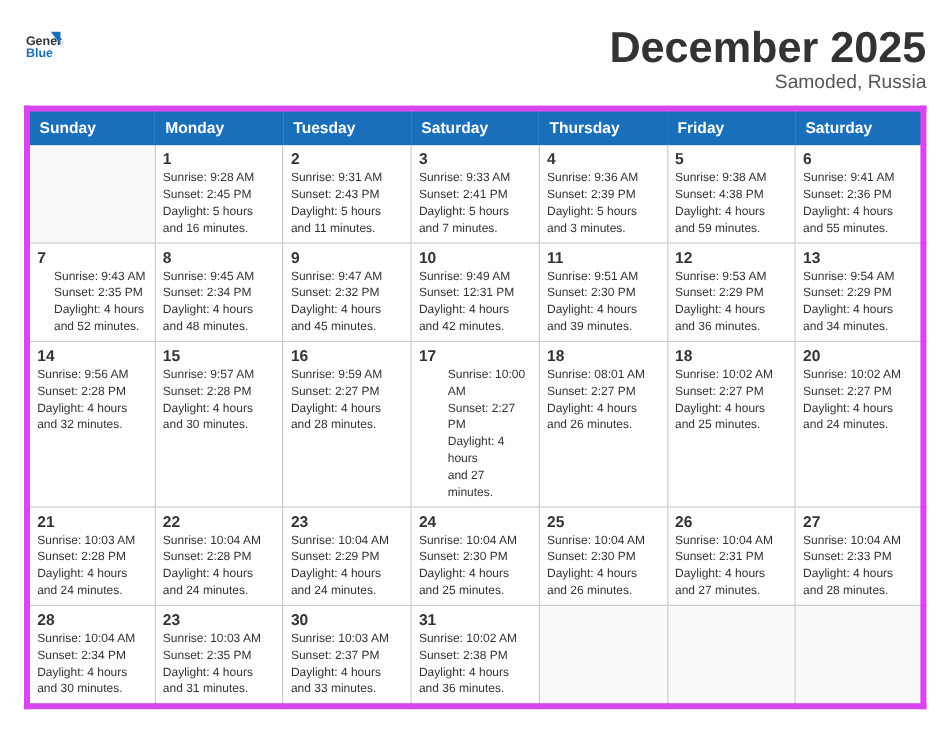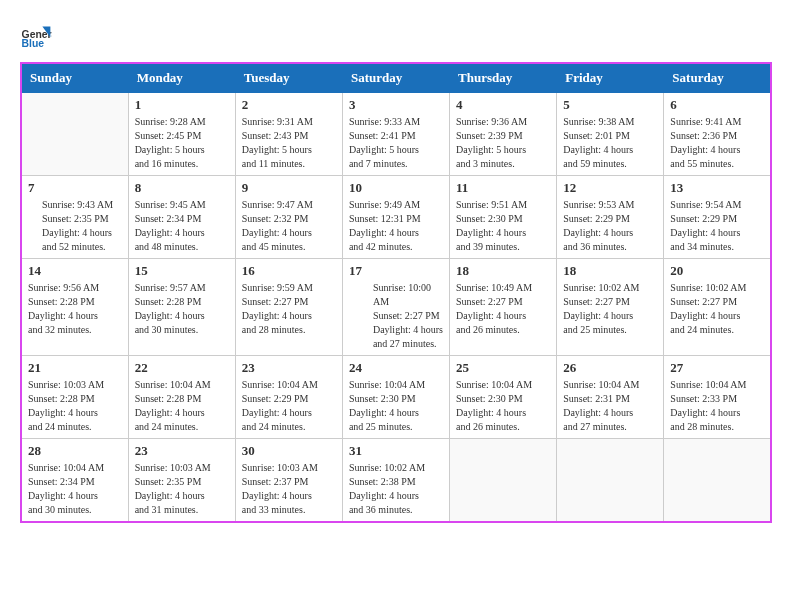--- a/index.html
+++ b/index.html
@@ -32,22 +32,21 @@
       color: #333;
       line-height: 1.1;
     }
     .location {
       font-size: 16px;
       color: #555;
     }
     .calendar {
       width: 100%;
       border-collapse: collapse;
-      border: 2px solid #d946ef;
-      font-family: Liberation Serif, serif;
+      border: 5px solid #d946ef;
     }
     .calendar th {
       background: #1a6fba;
       color: #fff;
       text-align: left;
       padding: 6px 8px;
       font-size: 13px;
       border: 1px solid #1a6fba;
     }
     .calendar td {
@@ -75,20 +74,24 @@
 <body>
 
 <div class="header">
   <div class="logo">
     <svg class="logo-icon" viewBox="0 0 40 40">
       <text x="2" y="22" font-size="13" font-weight="bold" fill="#333" font-family="Arial">General</text>
       <text x="2" y="34" font-size="13" font-weight="bold" fill="#1a6fba" font-family="Arial">Blue</text>
       <polygon points="28,8 38,8 38,22" fill="#1a6fba"></polygon>
     </svg>
   </div>
+  <div class="title-block">
+    <div class="month-title">December 2025</div>
+    <div class="location">Samoded, Russia</div>
+  </div>
 </div>
 
 <table class="calendar">
   <thead>
     <tr id="weekday-row">
         <th>Sunday</th>
         <th>Monday</th>
         <th>Tuesday</th>
         <th>Saturday</th>
         <th>Thursday</th>
@@ -123,21 +126,21 @@
         <td>
           <div class="day-num">4</div>
           <div class="day-info" style="white-space: pre-line;">Sunrise: 9:36 AM
 Sunset: 2:39 PM
 Daylight: 5 hours
 and 3 minutes.</div>
         </td>
         <td>
           <div class="day-num">5</div>
           <div class="day-info" style="white-space: pre-line;">Sunrise: 9:38 AM
-Sunset: 2:01 PM
+Sunset: 4:38 PM
 Daylight: 4 hours
 and 59 minutes.</div>
         </td>
         <td>
           <div class="day-num">6</div>
           <div class="day-info" style="white-space: pre-line;">Sunrise: 9:41 AM
 Sunset: 2:36 PM
 Daylight: 4 hours
 and 55 minutes.</div>
         </td>
@@ -217,21 +220,21 @@
         </td>
         <td>
           <div class="day-num">17</div>
           <div class="day-info" style="white-space: pre-line; margin-left: 24px;">Sunrise: 10:00 AM
 Sunset: 2:27 PM
 Daylight: 4 hours
 and 27 minutes.</div>
         </td>
         <td>
           <div class="day-num">18</div>
-          <div class="day-info" style="white-space: pre-line;">Sunrise: 10:49 AM
+          <div class="day-info" style="white-space: pre-line;">Sunrise: 08:01 AM
 Sunset: 2:27 PM
 Daylight: 4 hours
 and 26 minutes.</div>
         </td>
         <td>
           <div class="day-num">18</div>
           <div class="day-info" style="white-space: pre-line;">Sunrise: 10:02 AM
 Sunset: 2:27 PM
 Daylight: 4 hours
 and 25 minutes.</div>

